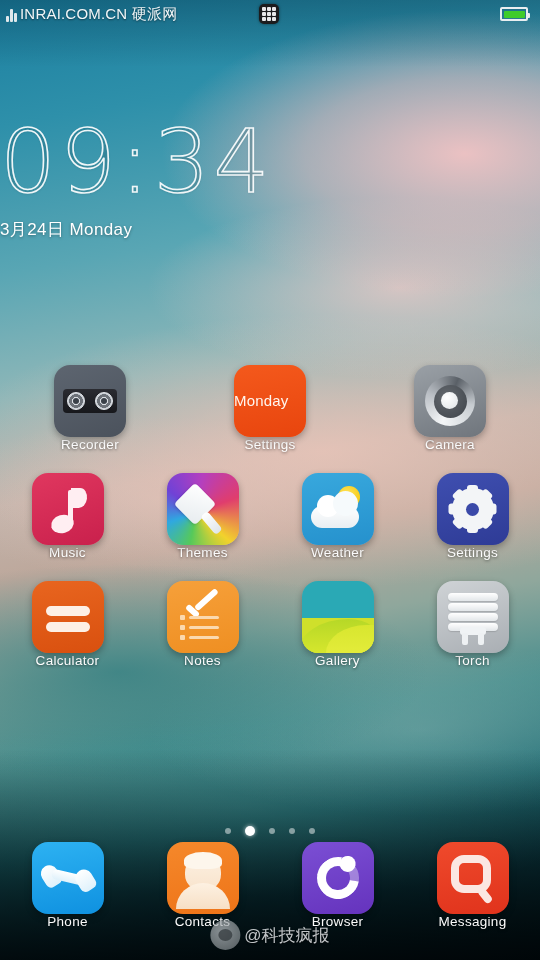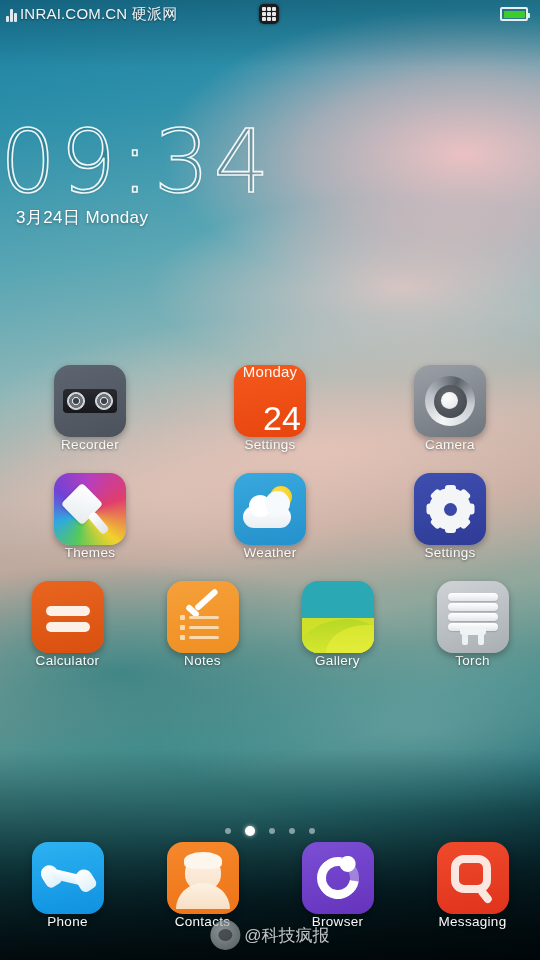--- a/index.html
+++ b/index.html
@@ -103,24 +103,24 @@
   }
   .clock-time {
     font-size: 88px; line-height: 1;
     color: rgba(255,255,255,0);
     -webkit-text-stroke: 1.6px rgba(255,255,255,.92);
     font-weight: 300; letter-spacing: 4px;
     text-shadow: 0 1px 3px rgba(0,0,0,.12);
     font-family: "DejaVu Sans", sans-serif;
   }
   .clock-date {
+    margin-top: 12px;
     font-size: 17px; color: #ffffff;
     text-shadow: 0 1px 3px rgba(0,0,0,.35);
     letter-spacing: .4px;
-    padding-left: 16px;
   }
 
   
   .grid {
     position: absolute; left: 0; right: 0; top: 365px;
     z-index: 25;
   }
   .row { display: flex; justify-content: space-around; margin-bottom: 21px; }
   .row.dock { position: absolute; top: 477px; left: 0; right: 0; margin: 0; }
   .app { width: 110px; display: flex; flex-direction: column; align-items: center; }
@@ -148,21 +148,21 @@
     border: 1.5px solid #e6eaee;
   }
   .reel.l { left: 4px; }
   .reel.r { right: 4px; }
   .reel::after {
     content:""; position:absolute; inset:5px; border-radius:50%;
     background:#3a4048;
   }
 
   
-  .i-calendar { background: linear-gradient(170deg,#f4591c,#e8450e); display:flex; flex-direction:column; align-items:center; justify-content:space-between; }
+  .i-calendar { background: linear-gradient(170deg,#f4591c,#e8450e); display:flex; align-items:center; justify-content:flex-start; }
   .cal-day { font-size: 15px; color:#fff6ef; margin-top:-2px; letter-spacing:.2px; }
   .cal-num { font-size: 34px; color:#fff; font-weight:400; line-height:1.05; margin-top:1px;margin-left:24px; }
 
   
   .i-clock { background: linear-gradient(160deg,#ffffff,#f1f1f1); }
   .clk-n { position:absolute; font-size:9px; color:#3a3a3a; }
   .clk-12 { top:5px; left:50%; transform:translateX(-50%); }
   .clk-3 { right:6px; top:50%; transform:translateY(-50%); }
   .clk-6 { bottom:5px; left:50%; transform:translateX(-50%); }
   .clk-9 { left:6px; top:50%; transform:translateY(-50%); }
@@ -436,20 +436,29 @@
         <div class="icon i-camera">
           <div class="cam-ring"></div>
           <div class="cam-in"></div>
           <div class="cam-dot"></div>
         </div>
         <div class="label">Camera</div>
       </div>
     </div>
 
     <div class="row">
+      <div class="app">
+        <div class="icon i-music">
+          <span class="note-stem"></span>
+          <span class="note-flag"></span>
+          <span class="note-head"></span>
+          <span class="note-hole"></span>
+        </div>
+        <div class="label">Music</div>
+      </div>
 
       <div class="app">
         <div class="icon i-themes">
           <span class="brush-head"></span>
           <span class="brush-handle"></span>
         </div>
         <div class="label">Themes</div>
       </div>
 
       <div class="app">

